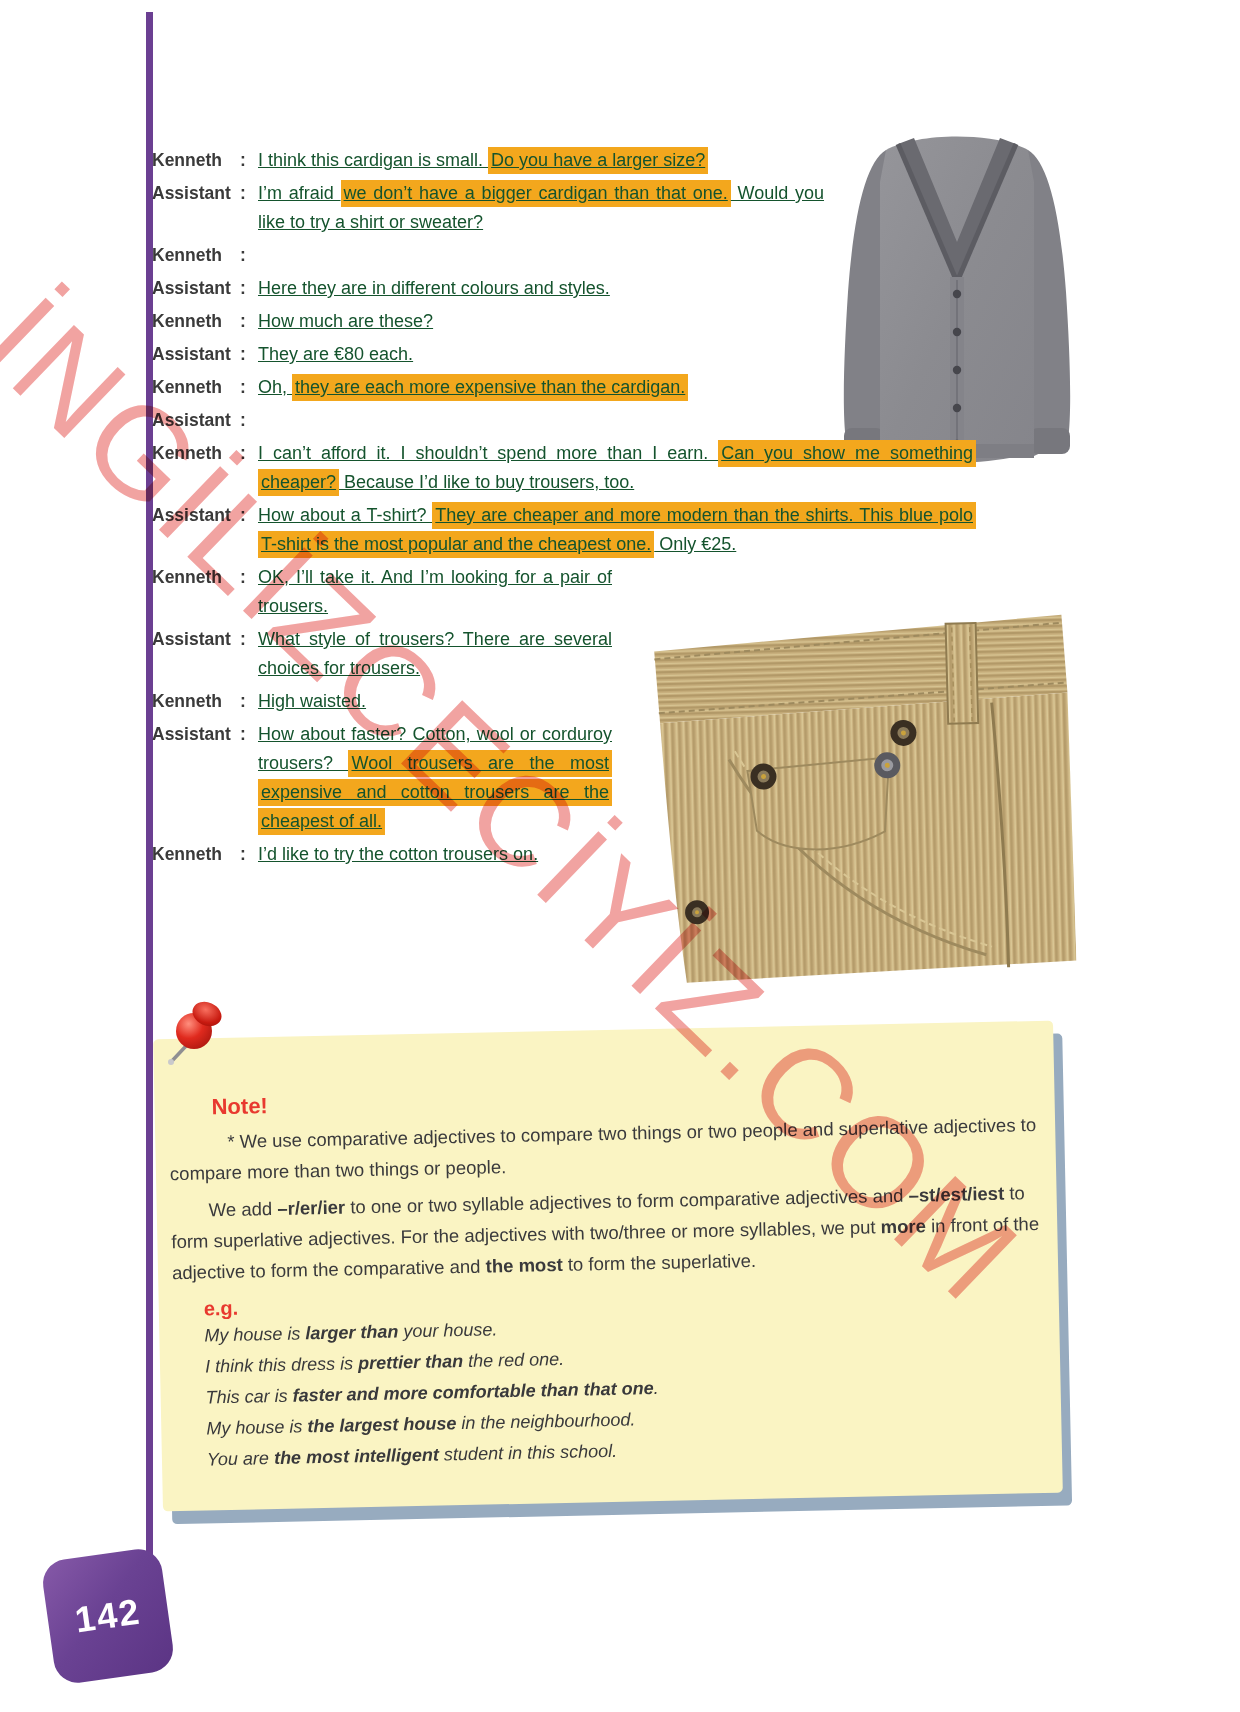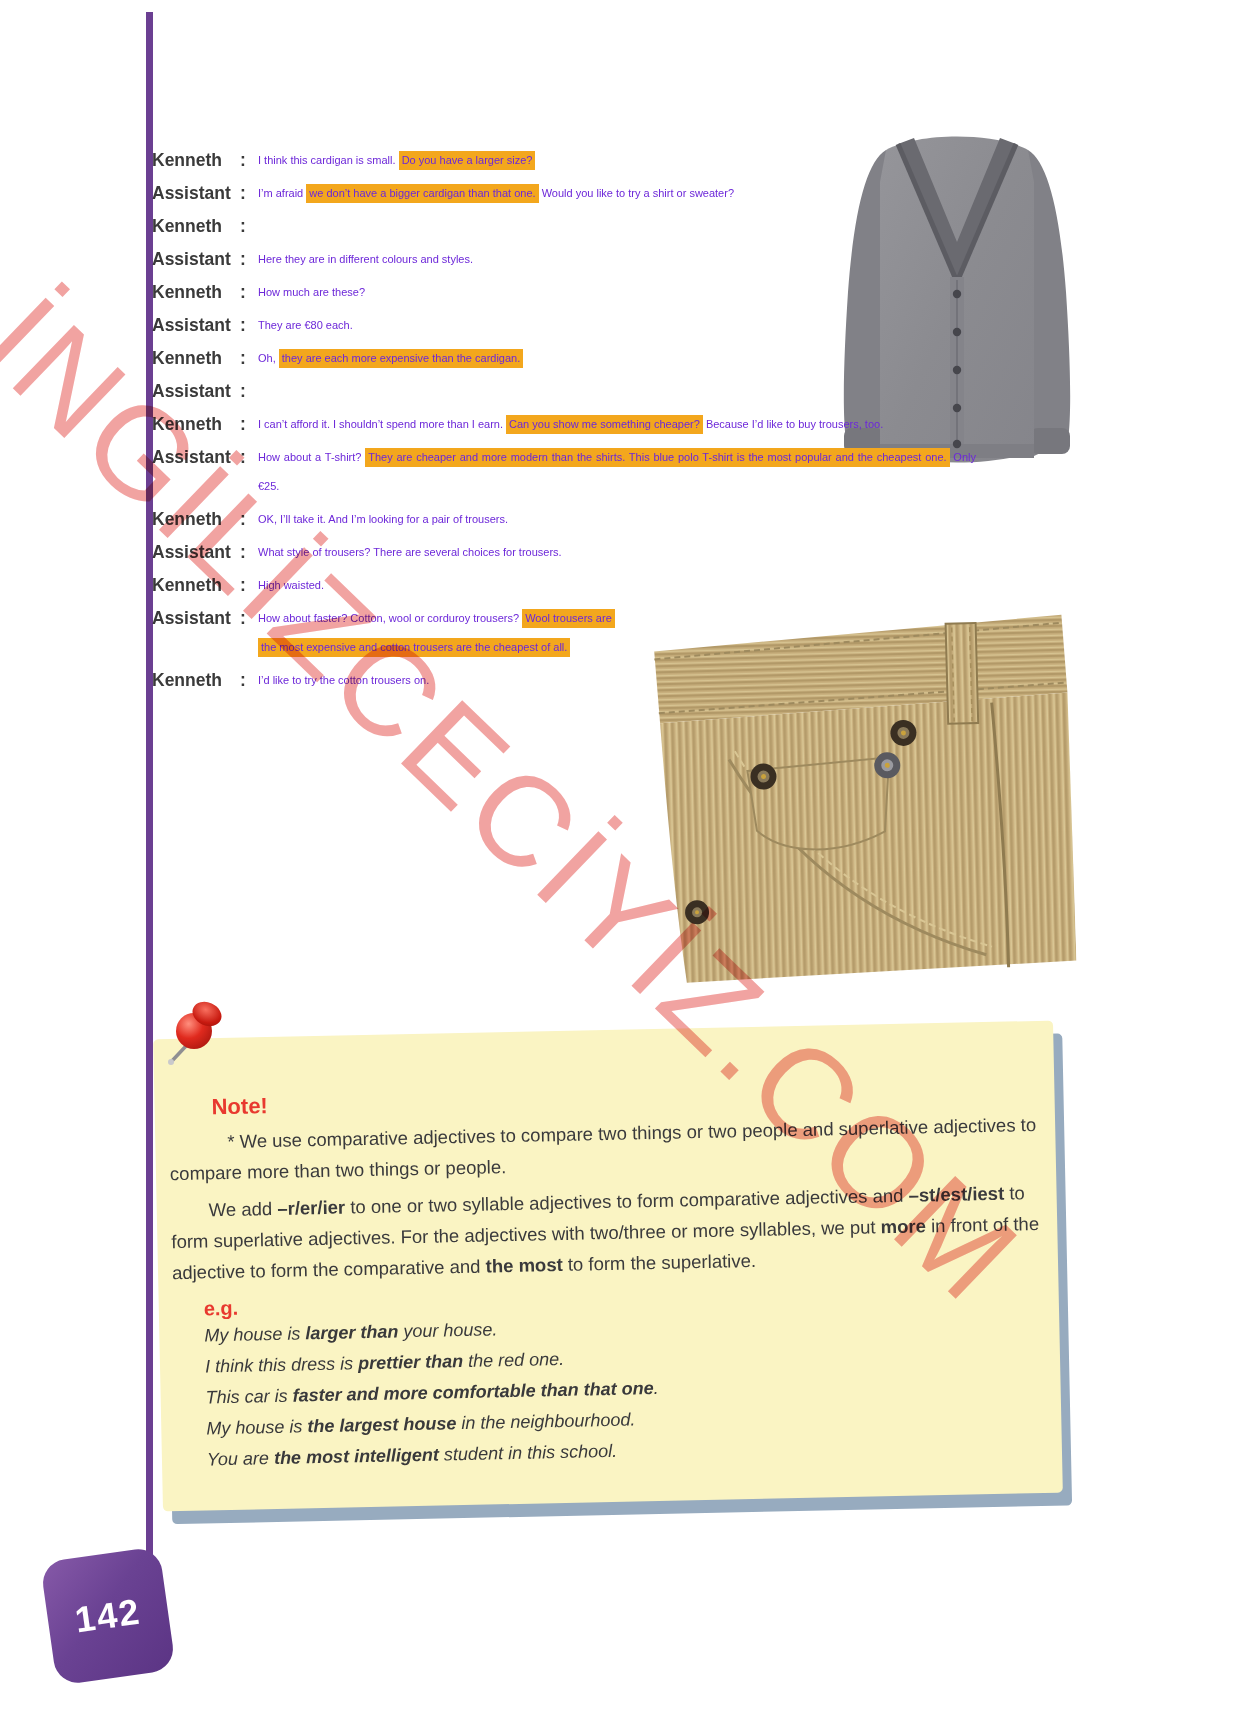--- a/index.html
+++ b/index.html
@@ -6,21 +6,21 @@
   #page{position:relative;width:1240px;height:1712px;background:#ffffff;overflow:hidden;
         font-family:"Liberation Sans",sans-serif;}
   
   #purple-line{position:absolute;left:146px;top:12px;width:7px;height:1560px;background:#6B3F92;z-index:1;}
 
   
   #dialogue{position:absolute;left:152px;top:146px;width:824px;z-index:2;}
   .turn{display:grid;grid-template-columns:88px 18px 1fr;margin-bottom:4px;}
   .spk{font-weight:700;color:#3a3a3a;font-size:17.5px;line-height:29px;}
   .colon{font-weight:700;color:#3a3a3a;font-size:17.5px;line-height:29px;}
-  .txt{color:#6d28d9;font-size:11px;line-height:29px;text-align:justify;}
+  .txt{color:#14532d;font-size:18px;line-height:29px;text-align:justify;text-decoration:underline;}
   .txt.narrow{max-width:354px;}
   #dialogue .turn:nth-child(1) .txt,
   #dialogue .turn:nth-child(2) .txt{max-width:566px;}
   .hl{background:#F3A71D;padding:3px 3px 4px 3px;box-decoration-break:clone;-webkit-box-decoration-break:clone;}
 
   
   #cardigan{position:absolute;left:828px;top:122px;width:258px;height:364px;z-index:1;}
   #trousers{position:absolute;left:652px;top:606px;width:420px;height:375px;z-index:1;transform:rotate(-1.5deg);}
 
   

